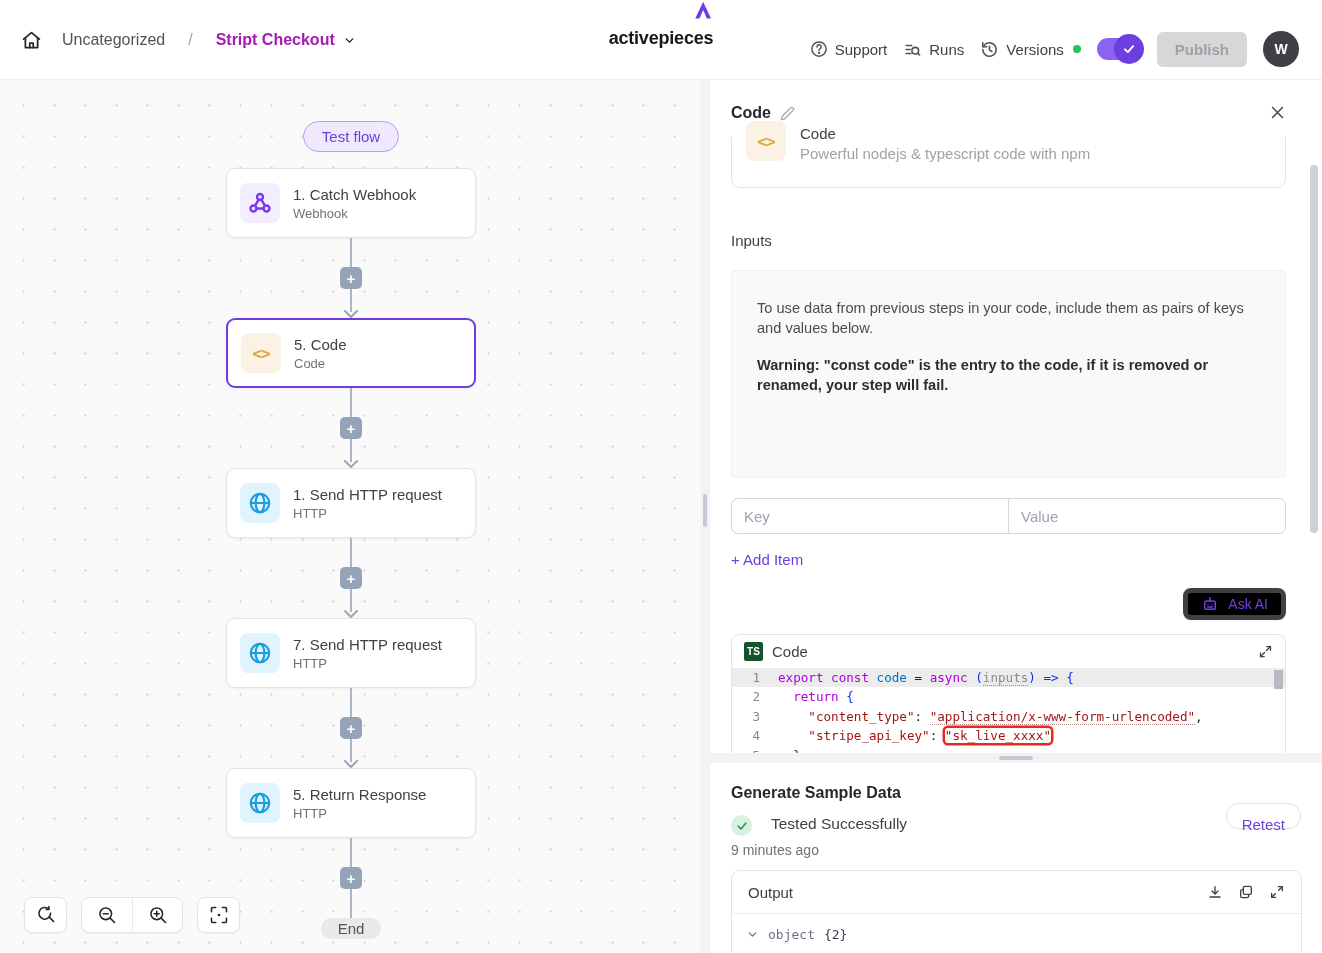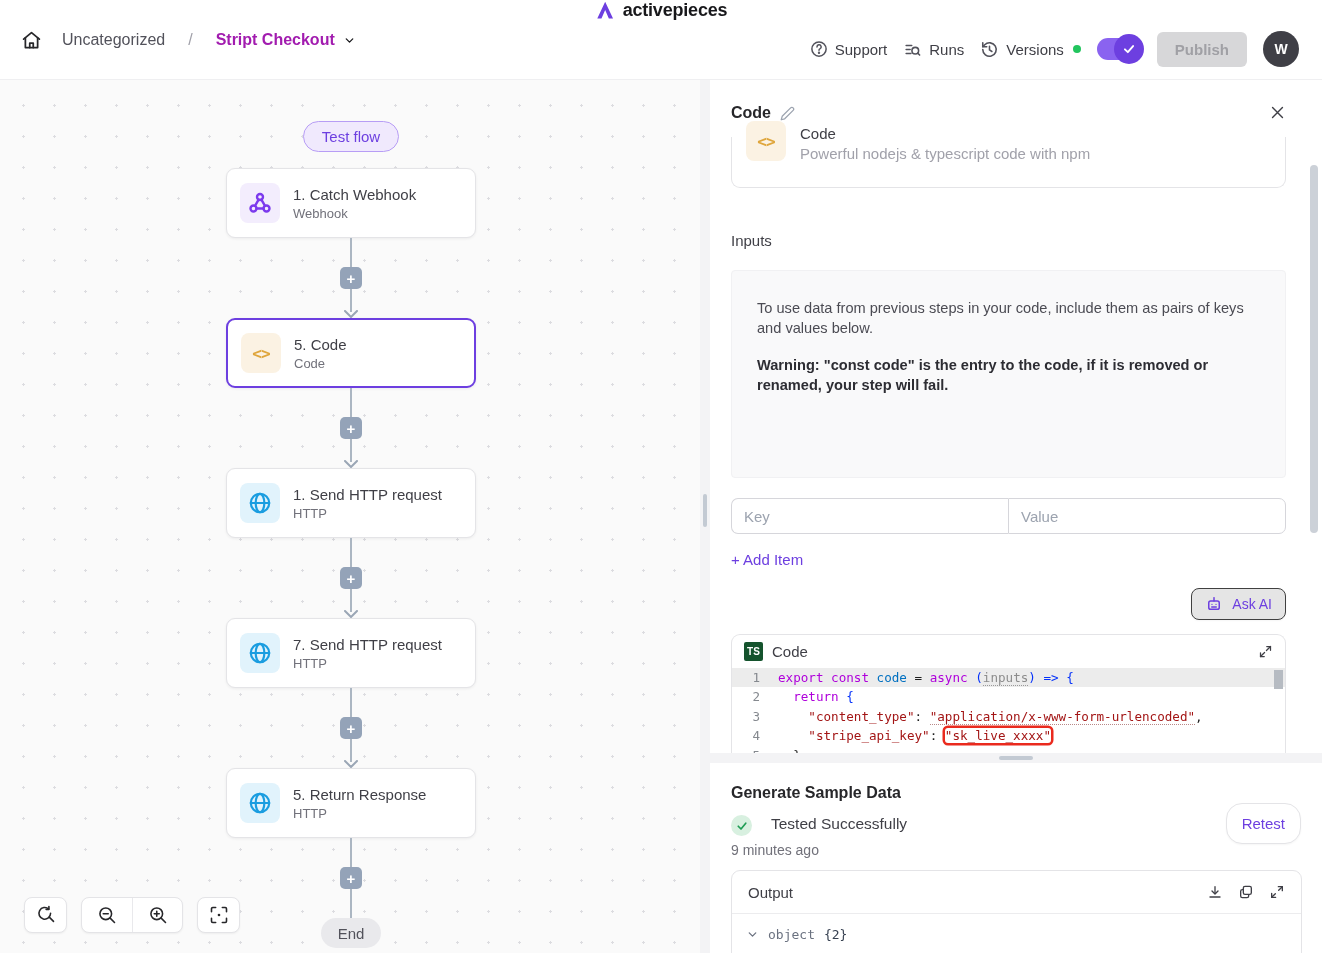--- a/index.html
+++ b/index.html
@@ -10,21 +10,21 @@
   .header { position:absolute; top:0; left:0; width:1322px; height:80px; background:#fff;
     border-bottom:1px solid #efeff1; z-index:5; }
   .hdr-left { position:absolute; left:14px; top:0; height:80px; display:flex; align-items:center; gap:14px; }
   .icon-btn { display:flex; align-items:center; justify-content:center; width:34px; height:34px;
     border-radius:6px; cursor:pointer; }
   .breadcrumb { display:flex; align-items:center; gap:23px; font-size:16px; }
   .bc-folder { color:#52525b; }
   .bc-sep { color:#a1a1aa; }
   .bc-flow { color:#a21caf; font-weight:700; display:flex; align-items:center; gap:8px; }
   .logo { position:absolute; left:50%; top:0; transform:translateX(-50%); height:80px;
-    display:flex; align-items:flex-start; gap:7px; }
+    display:flex; align-items:flex-end; gap:7px;flex-direction:column; }
   .logo-text { font-size:18px; font-weight:700; color:#18181b; letter-spacing:-0.2px; }
   .hdr-right { position:absolute; right:23px; top:0; height:98px; display:flex; align-items:center; gap:16px; }
   .nav-item { display:flex; align-items:center; gap:7px; font-size:15px; color:#3f3f46; cursor:pointer; }
   .green-dot { width:8px; height:8px; border-radius:50%; background:#22c55e; margin-left:2px; }
   .toggle { position:relative; width:44px; height:22px; border-radius:11px; background:#8a63f0; cursor:pointer; }
   .toggle .knob { position:absolute; right:-3px; top:-4px; width:30px; height:30px; border-radius:50%;
     background:#6d3fe0; display:flex; align-items:center; justify-content:center; }
   .publish-btn { background:#d7d7d9; color:#a0a0a5; border:none; font-size:15px; font-weight:600;
     padding:9px 18px; border-radius:6px; font-family:inherit; }
   .avatar { width:36px; height:36px; border-radius:50%; background:#3f3f46; color:#fff; font-size:14px;
@@ -48,21 +48,21 @@
   .step-texts { display:flex; flex-direction:column; gap:3px; }
   .step-title { font-size:15px; color:#3f3f46; }
   .step-sub { font-size:13px; color:#71717a; }
   .connector { position:relative; width:250px; height:80px; flex:none; }
   .connector .line { position:absolute; left:50%; top:0; bottom:6px; width:2px; margin-left:-1px; background:#abb6c2; }
   .connector.to-end .line { bottom:0; }
   .connector .plus { position:absolute; left:50%; top:29px; transform:translateX(-50%); width:22px; height:22px;
     background:#94a3b8; border-radius:5px; color:#fff; display:flex; align-items:center; justify-content:center;
     font-size:15px; font-weight:700; cursor:pointer; line-height:1; }
   .connector .arrow { position:absolute; left:50%; bottom:0; transform:translateX(-50%); }
-  .end-pill { height:30px; padding:0 17px; display:flex; align-items:center; background:#e9e9ec;
+  .end-pill { height:21px; padding:0 17px; display:flex; align-items:center; background:#e9e9ec;
     border-radius:15px; color:#52525b; font-size:15px; }
   .canvas-controls { position:absolute; left:24px; top:817px; display:flex; gap:14px; }
   .ctl-btn { height:36px; background:#fff; border:1px solid #e4e4e7; border-radius:8px;
     box-shadow:0 1px 2px rgba(0,0,0,0.05); display:flex; align-items:center; justify-content:center; cursor:pointer; }
   .ctl-single { width:43px; }
   .ctl-group { display:flex; }
   .ctl-group .seg { width:50px; height:34px; display:flex; align-items:center; justify-content:center; cursor:pointer; }
   .ctl-group .seg + .seg { border-left:1px solid #e9e9ec; }
 
   
@@ -87,21 +87,21 @@
   .info-box p + p { margin-top:17px; }
   .info-box b { color:#2d2d33; }
   .kv-row { position:absolute; top:418px; left:21px; width:555px; height:36px; display:flex; }
   .kv-row input { height:36px; border:1px solid #d6d6db; background:#fff; font-family:inherit;
     font-size:15px; color:#3f3f46; padding:0 12px; outline:none; }
   .kv-row input::placeholder { color:#9ca3af; }
   .kv-key { flex:1; border-radius:7px 0 0 7px; border-right:none !important; }
   .kv-val { flex:1; border-radius:0 7px 7px 0; }
   .add-item { position:absolute; top:471px; left:21px; font-size:15px; color:#6d3fe0; cursor:pointer; }
   .ask-ai { position:absolute; top:508px; right:36px; height:32px; display:flex; align-items:center; gap:9px;
-    border:1px solid #404040; border-radius:8px; background:#e5e5e5; padding:0 13px; font-size:14px; color:#6d3fe0;
+    border:5px solid #404040; border-radius:8px; background:#000000; padding:0 13px; font-size:14px; color:#6d3fe0;
     font-family:inherit; cursor:pointer; box-shadow:0 1px 2px rgba(0,0,0,0.04); }
 
   
   .code-block { position:absolute; top:554px; left:21px; width:555px; height:119px;
     border:1px solid #e4e4e7; border-bottom:none; border-radius:9px 9px 0 0; overflow:hidden; }
   .code-hdr { height:33px; display:flex; align-items:center; gap:9px; padding:0 12px; }
   .ts-badge { width:19px; height:19px; background:#14532d; color:#fff; font-size:10px; font-weight:700;
     display:flex; align-items:center; justify-content:center; border-radius:2px; }
   .code-hdr-title { font-size:15px; color:#3f3f46; flex:1; }
   .code-lines { position:relative; font-family:"DejaVu Sans Mono", monospace; font-size:12.6px; }
@@ -123,21 +123,21 @@
   .h-divider .grip { position:absolute; left:50%; top:3px; transform:translateX(-50%); width:34px; height:4px;
     border-radius:2px; background:#c3cad3; }
 
   
   .panel-bottom { position:absolute; top:683px; left:0; right:0; bottom:0; }
   .gsd-title { position:absolute; top:21px; left:21px; font-size:16px; font-weight:700; color:#27272a; }
   .status-row { position:absolute; top:52px; left:21px; display:flex; align-items:flex-start; gap:19px; }
   .check-circle { width:21px; height:21px; border-radius:50%; background:#d8f0e0; display:flex;
     align-items:center; justify-content:center; }
   .status-text { font-size:15.5px; color:#3f3f46; }
-  .retest-btn { position:absolute; top:40px; right:21px; height:41px; padding:0 15px; background:#fff;
+  .retest-btn { position:absolute; top:40px; right:21px; height:19px; padding:12px 15px; background:#fff;
     border:1px solid #e4e4e7; border-radius:16px; color:#6d3fe0; font-size:15px; font-family:inherit;
     cursor:pointer; box-shadow:0 1px 2px rgba(0,0,0,0.04); }
   .time-text { position:absolute; top:79px; left:21px; font-size:14px; color:#71717a; }
   .output-box { position:absolute; top:107px; left:21px; right:20px; height:180px;
     border:1px solid #e4e4e7; border-radius:9px; }
   .output-hdr { height:43px; display:flex; align-items:center; padding:0 16px; border-bottom:1px solid #ececee; }
   .output-title { font-size:15px; color:#3f3f46; flex:1; }
   .output-icons { display:flex; align-items:center; gap:15px; }
   .output-icons .oi { cursor:pointer; display:flex; }
   .tree-row { display:flex; align-items:center; gap:9px; padding:13px 14px;

